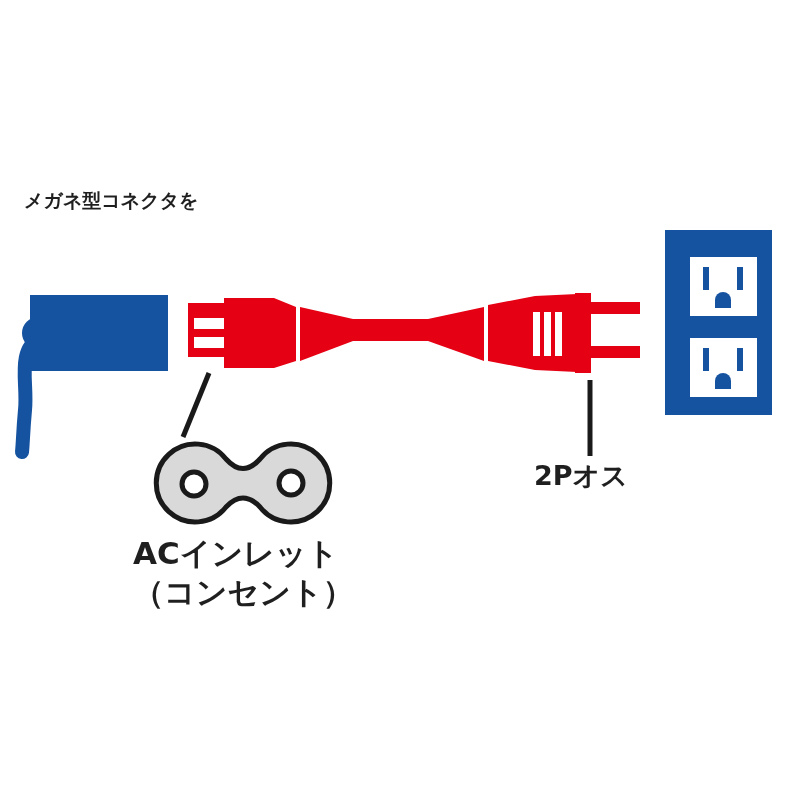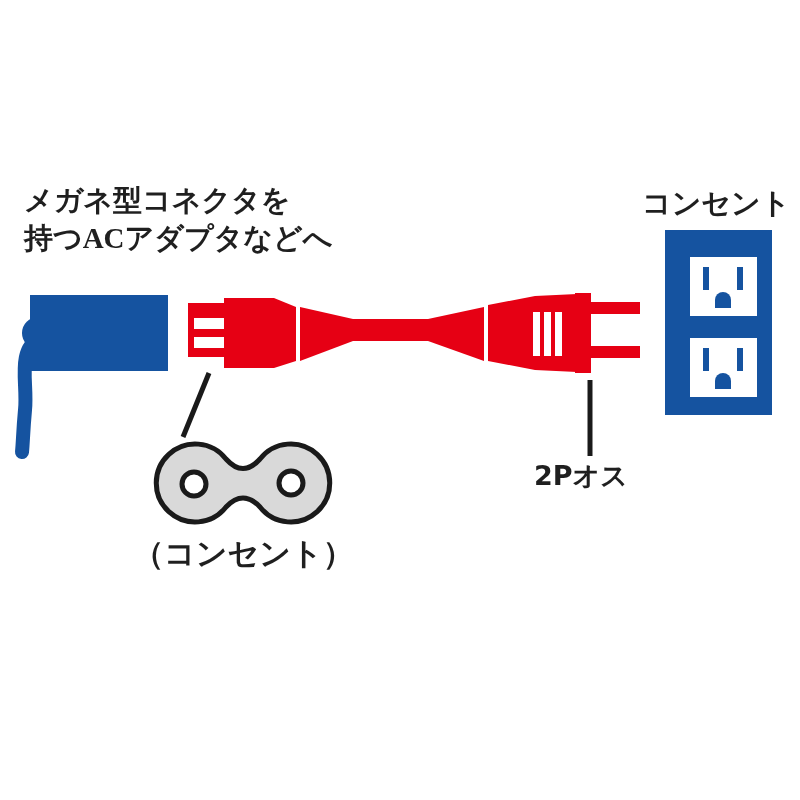--- a/index.html
+++ b/index.html
@@ -21,21 +21,21 @@
     overflow: hidden;
   }
   .diagram-svg { position: absolute; left: 0; top: 0; }
   .label {
     position: absolute;
     font-weight: bold;
     color: var(--text);
     white-space: nowrap;
     letter-spacing: 0px;
   }
-  .label-adapter-note { left: 24px; top: 181px; font-size: 29px; line-height: 38px; font-family: Liberation Serif, serif; }
+  .label-adapter-note { left: 24px; top: 181px; font-size: 19px; line-height: 38px; }
   .label-outlet { left: 642px; top: 184px; font-size: 29px; }
   .label-plug { left: 534px; top: 458px; font-size: 27px; }
   .label-inlet { left: 133px; top: 534px; font-size: 31px; line-height: 39px; }
 
   .fill-blue { fill: var(--blue); }
   .fill-red { fill: var(--red); }
   .fill-white { fill: #ffffff; }
   .stroke-blue { stroke: var(--blue); fill: none; }
   .leader { stroke: var(--outline); stroke-width: 5; fill: none; }
   .megane-body { fill: var(--megane_fill); stroke: var(--outline); stroke-width: 5; }
@@ -93,24 +93,23 @@
 
     <g>
       <path d="M 226 459 Q 243 478 260 459 A 39 39 0 1 1 260 507 Q 243 489 226 507 A 39 39 0 1 1 226 459 Z" class="megane-body"></path>
       <circle cx="194" cy="484" r="12" class="megane-hole"></circle>
       <circle cx="291" cy="483" r="12" class="megane-hole"></circle>
     </g>
   </svg>
 
   <div class="label label-adapter-note">
     <div>メガネ型コネクタを</div>
-    <div>持つACアダプタなどへ</div>
   </div>
 
-  <div class="label label-outlet">コンセント</div>
 
   <div class="label label-plug">2Pオス</div>
 
   <div class="label label-inlet">
+    <div>ACインレット</div>
     <div>（コンセント）</div>
   </div>
 
 </div>
 
 </body></html>

